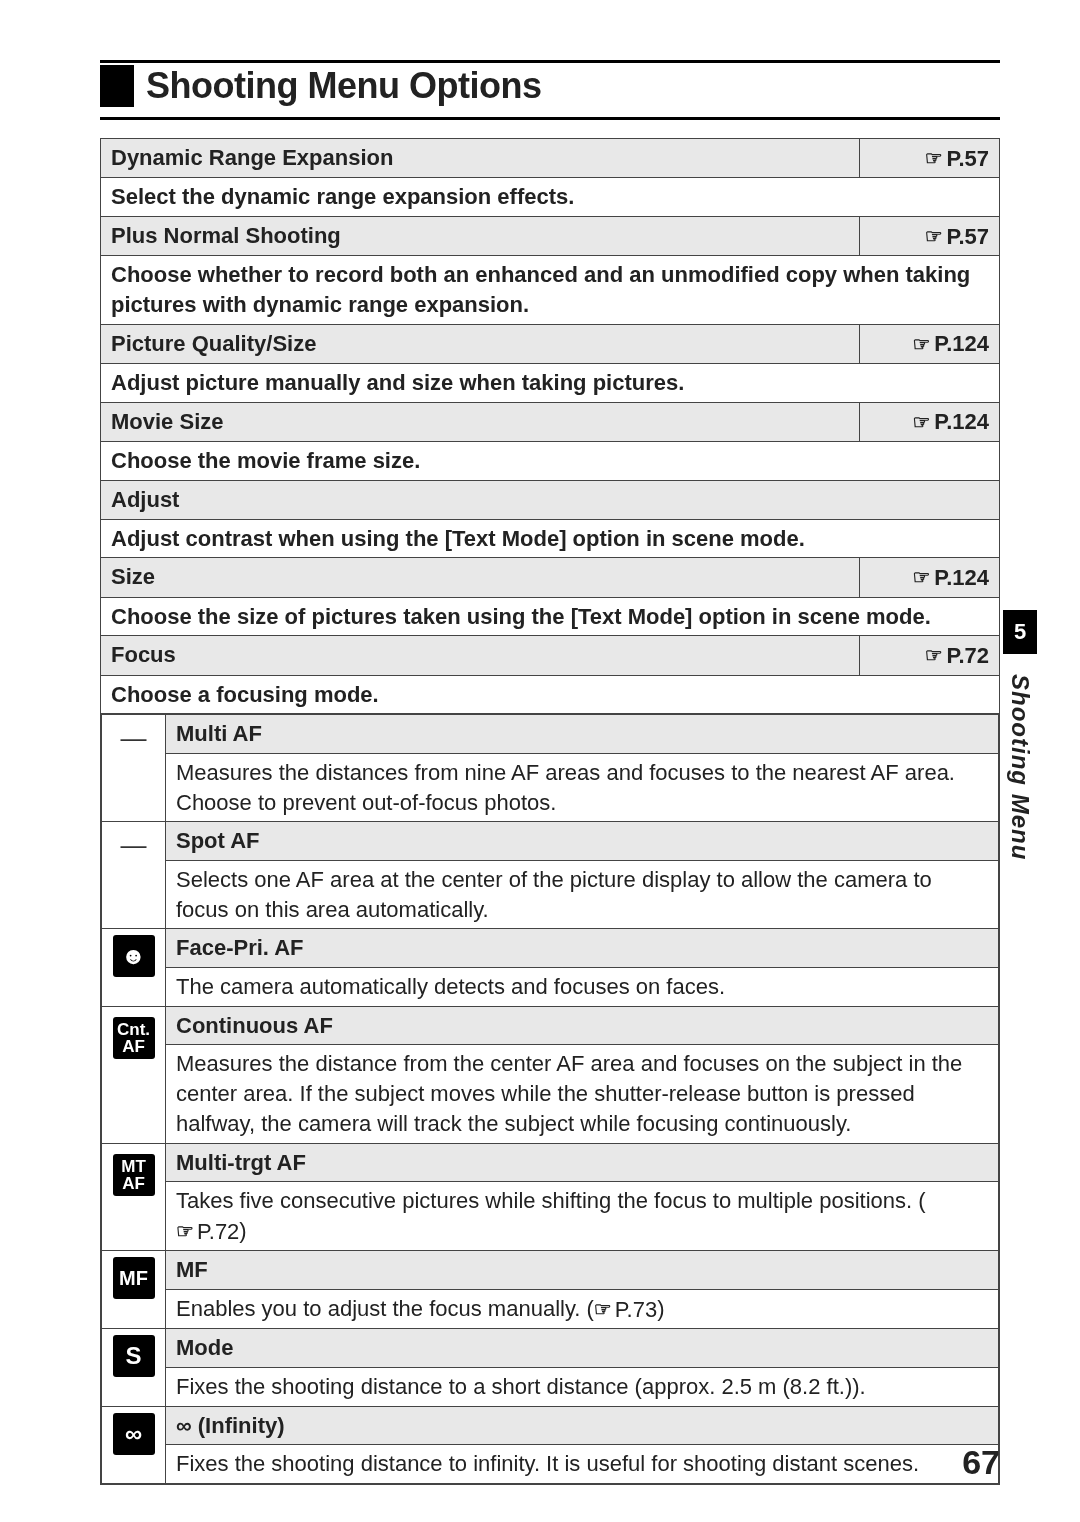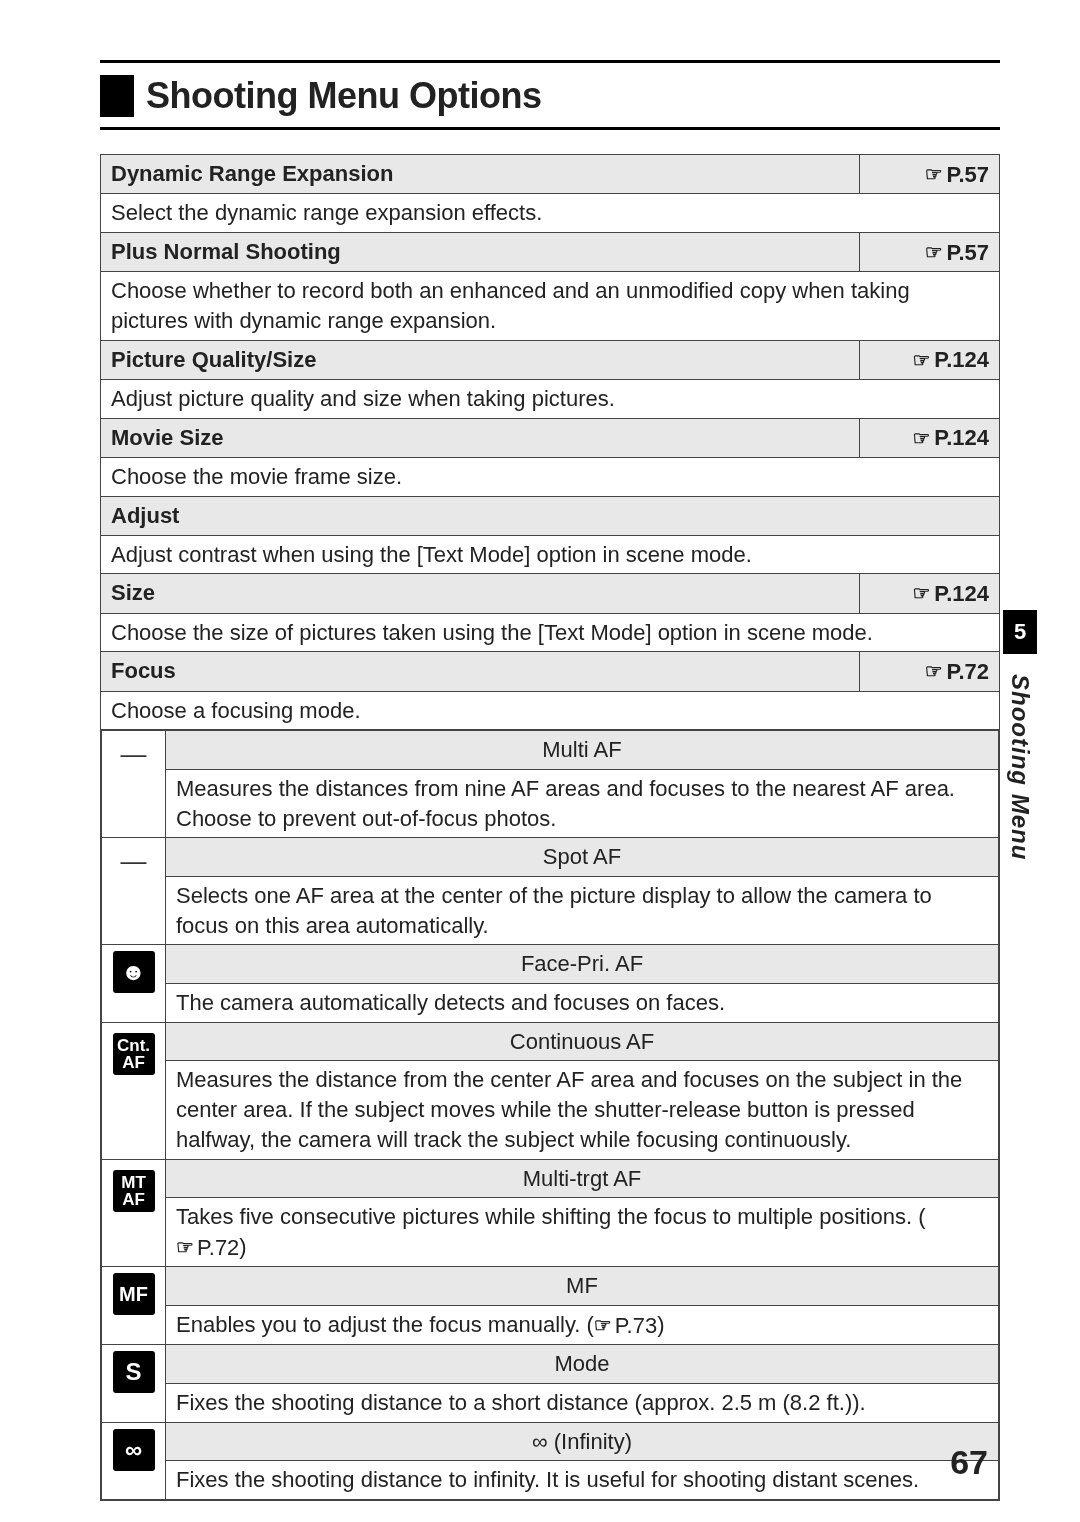--- a/index.html
+++ b/index.html
@@ -1,38 +1,38 @@
 <!DOCTYPE html>
 <html><head>
 <meta charset="utf-8">
 <style>
   * { margin: 0; padding: 0; box-sizing: border-box; }
   body { background: #fff; font-family: "Segoe UI", Arial, sans-serif; color: #222; width: 1080px; height: 1522px; position: relative; }
   .page { padding: 60px 80px 40px 100px; position: relative; }
-  .hdr-bar { border-top: 3px solid #000; padding-top: 12px; margin-bottom: 24px; }
+  .hdr-bar { border-top: 3px solid #000; padding-top: 2px; margin-bottom: 18px; }
   .hdr-inner { display: flex; align-items: center; border-bottom: 3px solid #000; padding-bottom: 10px; }
   .hdr-block { width: 34px; height: 42px; background: #000; margin-right: 12px; }
   .hdr-title { font-size: 36px; font-weight: 900; letter-spacing: -0.5px; }
   .tbl { width: 100%; border-collapse: collapse; }
   .tbl td { border: 1px solid #444; vertical-align: top; padding: 4px 10px; font-size: 22px; line-height: 1.35; }
   .head-row td { background: #e8e8e8; font-weight: 600; }
   .head-row .ref { text-align: right; white-space: nowrap; width: 140px; }
-  .desc-row td { font-weight: 400; }
-  .sub-head { background: #e8e8e8; font-weight: 400; padding: 2px 10px; border-bottom: 1px solid #444; text-align: center; }
+  .desc-row td { font-weight: 700; }
+  .sub-head { background: #e8e8e8; font-weight: 700; padding: 2px 10px; border-bottom: 1px solid #444; }
   .sub-desc { padding: 4px 10px; }
   .icon-cell { width: 64px; text-align: center; padding: 6px 4px !important; vertical-align: top; }
   .icon-box { display: inline-flex; align-items: center; justify-content: center; width: 42px; height: 42px; background: #000; color: #fff; border-radius: 3px; font-weight: 700; font-size: 18px; line-height: 1; flex-direction: column; }
   .icon-box small { font-size: 17px; font-weight: 700; }
   .dash { font-size: 26px; color: #333; }
   .ptr { display: inline-block; font-size: 20px; font-weight: 700; }
   .ref-span { display: inline-flex; align-items: center; gap: 4px; }
   .side-tab { position: absolute; right: 40px; top: 610px; width: 40px; display: flex; flex-direction: column; align-items: center; }
   .tab-num { width: 34px; height: 44px; background: #000; color: #fff; display: flex; align-items: center; justify-content: center; font-size: 22px; font-weight: 700; margin-bottom: 20px; }
   .tab-text { writing-mode: vertical-rl; font-style: italic; font-weight: 700; font-size: 24px; letter-spacing: 1px; }
-  .pagenum { position: absolute; right: 92px; bottom: 40px; font-size: 34px; font-weight: 800; text-align: center; }
+  .pagenum { position: absolute; right: 80px; bottom: 40px; font-size: 34px; font-weight: 800; text-align: center; }
   .inline-ref { display: inline-flex; align-items: center; gap: 3px; }
 </style>
 </head>
 <body>
 
 <div class="page">
   <div class="hdr-bar">
     <div class="hdr-inner">
       <div class="hdr-block"></div>
       <div class="hdr-title">Shooting Menu Options</div>
@@ -65,21 +65,21 @@
         </tr>
 
     <tr class="head-row">
           <td>Picture Quality/Size</td>
           <td class="ref"><span class="ref-span">
               <span class="ptr">☞</span>
               <span>P.124</span>
             </span></td>
         </tr>
     <tr class="desc-row">
-          <td colspan="2">Adjust picture quality and size when taking pictures.</td>
+          <td colspan="2">Adjust picture manually and size when taking pictures.</td>
         </tr>
 
     <tr class="head-row">
           <td>Movie Size</td>
           <td class="ref"><span class="ref-span">
               <span class="ptr">☞</span>
               <span>P.124</span>
             </span></td>
         </tr>
     <tr class="desc-row">

